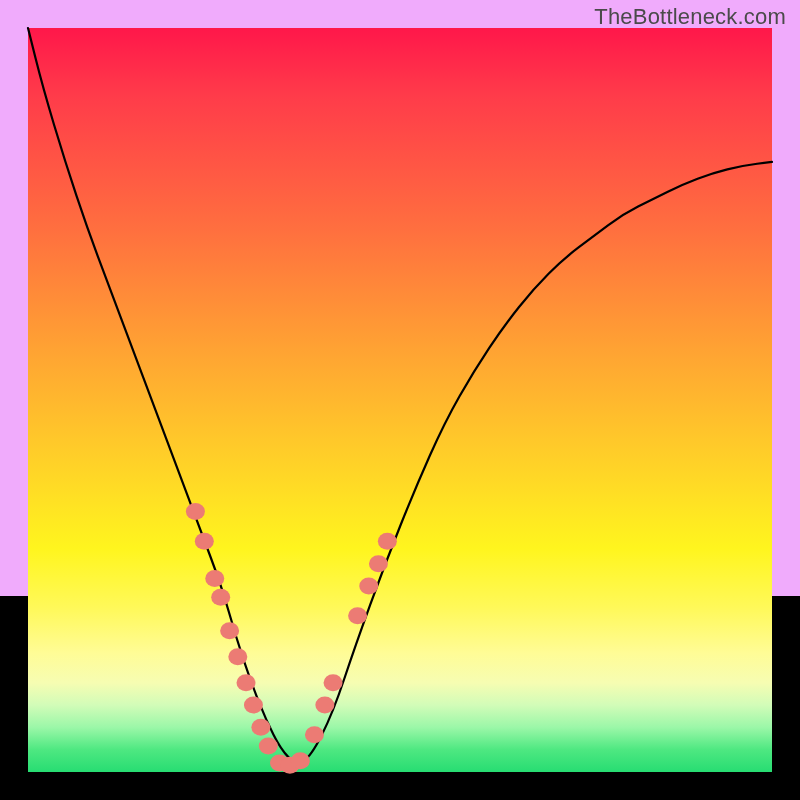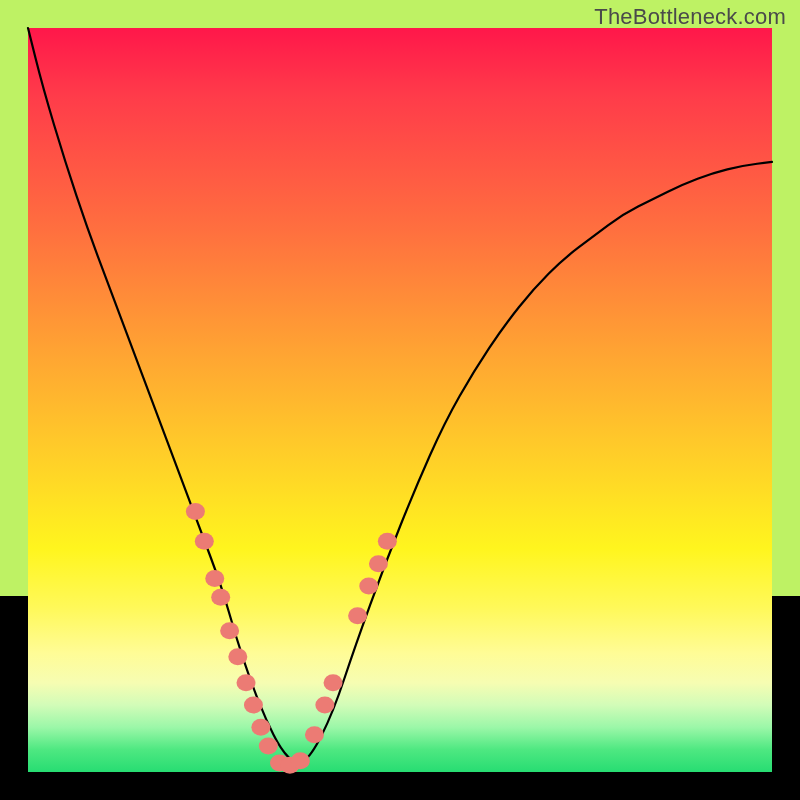--- a/index.html
+++ b/index.html
@@ -10,21 +10,21 @@
     overflow: hidden;
     background: #000;
     font-family: Arial, Helvetica, sans-serif;
   }
   .frame {
     position: absolute;
     left: 0;
     top: 0;
     width: 800px;
     height: 596px;
-    background: #bef264;
+    background: #f0abfc;
   }
   .gradient {
     position: absolute;
     left: 28px;
     top: 28px;
     width: 744px;
     height: 744px;
     background: linear-gradient(
       to bottom,
       #ff174a 0%,

